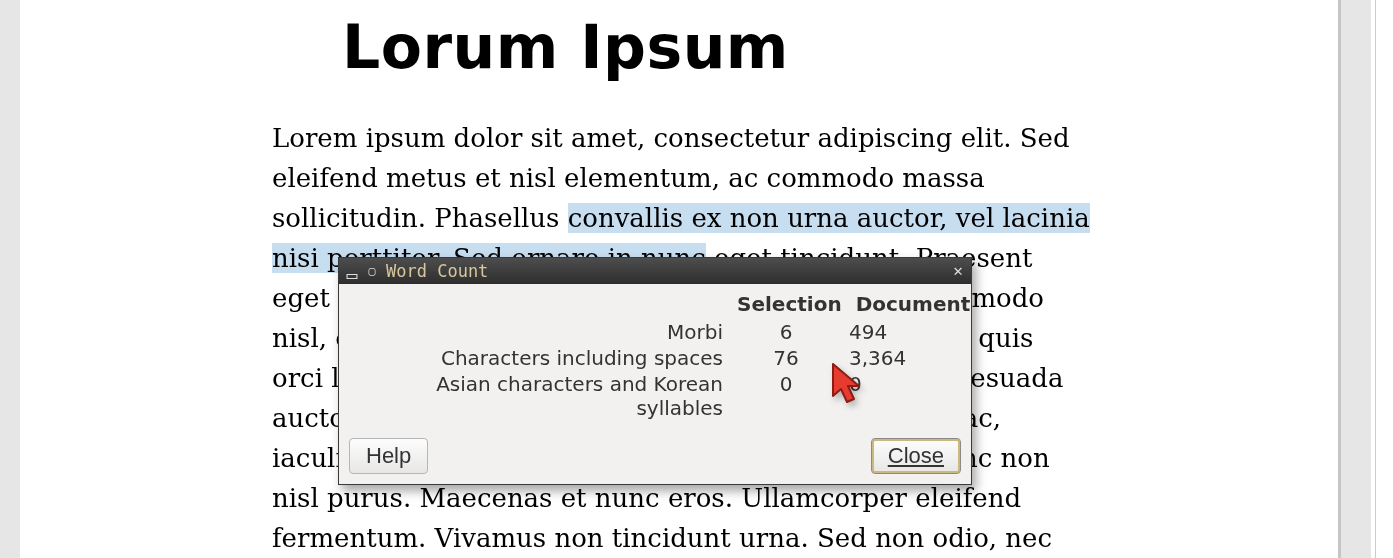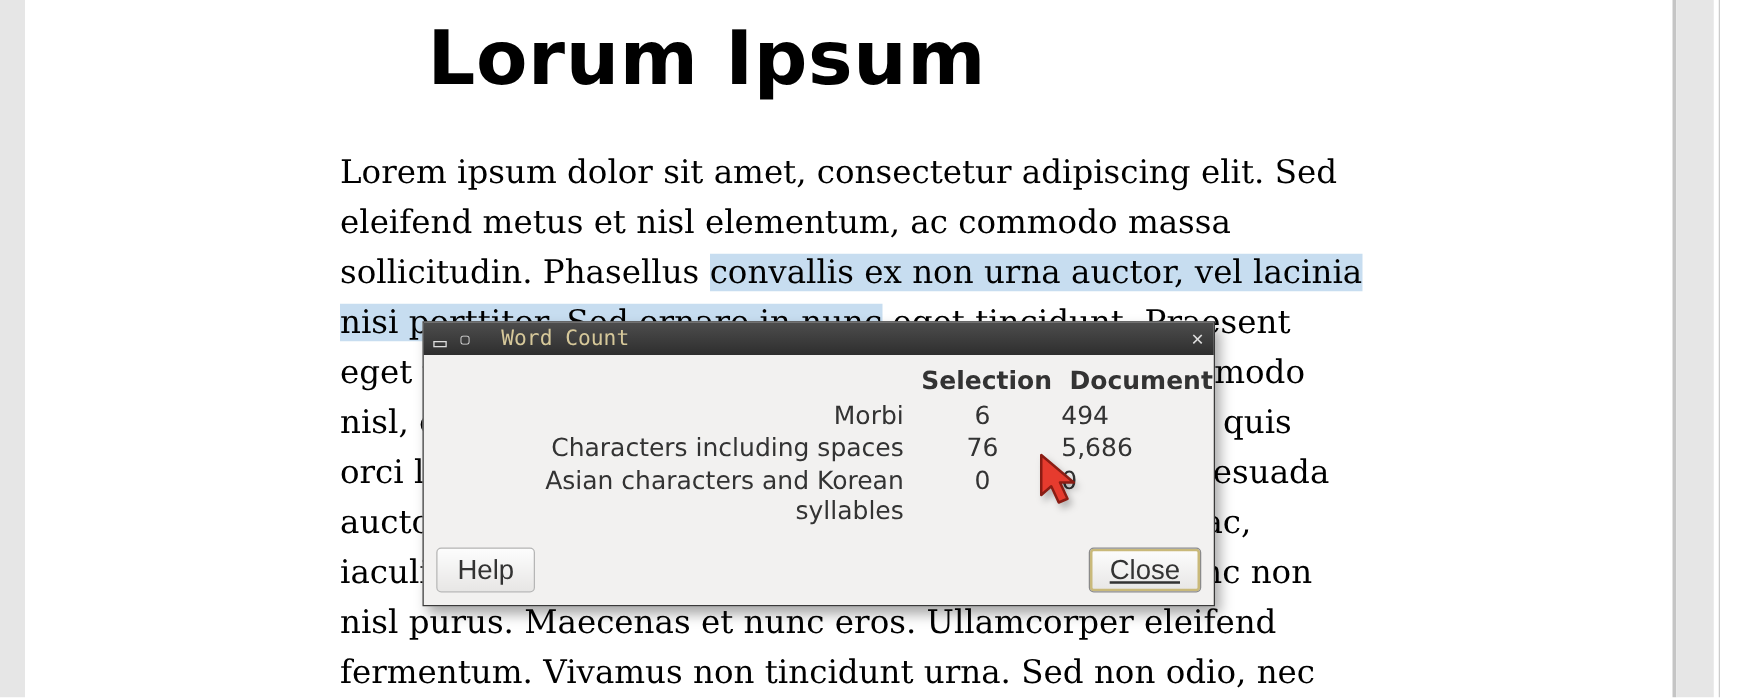--- a/index.html
+++ b/index.html
@@ -105,21 +105,21 @@
     color: #ddd;
     font-size: 14px;
     line-height: 14px;
   }
   .tb-min { font-size: 18px; transform: translateY(4px); }
   .tb-max { font-size: 12px; }
   .tb-close {
     margin-left: auto;
     font-size: 16px;
   }
-  .tb-title { margin-left: 16px; }
+  .tb-title { margin-left: 1px; }
 
   .dialog-body {
     padding: 8px 14px 10px 14px;
     font-size: 20px;
     color: #333;
   }
   .count-head {
     display: flex;
     font-weight: 700;
     margin-bottom: 4px;
@@ -194,21 +194,21 @@
         <span class="col-doc">Document</span>
       </div>
       <div class="count-row">
         <span class="lbl">Morbi</span>
         <span class="col-sel">6</span>
         <span class="col-doc">494</span>
       </div>
       <div class="count-row">
         <span class="lbl">Characters including spaces</span>
         <span class="col-sel">76</span>
-        <span class="col-doc">5,686</span>
+        <span class="col-doc">3,364</span>
       </div>
       <div class="count-row">
         <span class="lbl">Asian characters and Korean syllables</span>
         <span class="col-sel">0</span>
         <span class="col-doc">0</span>
       </div>
     </div>
     <div class="dialog-buttons">
       <button class="btn">Help</button>
       <button class="btn close">Close</button>

